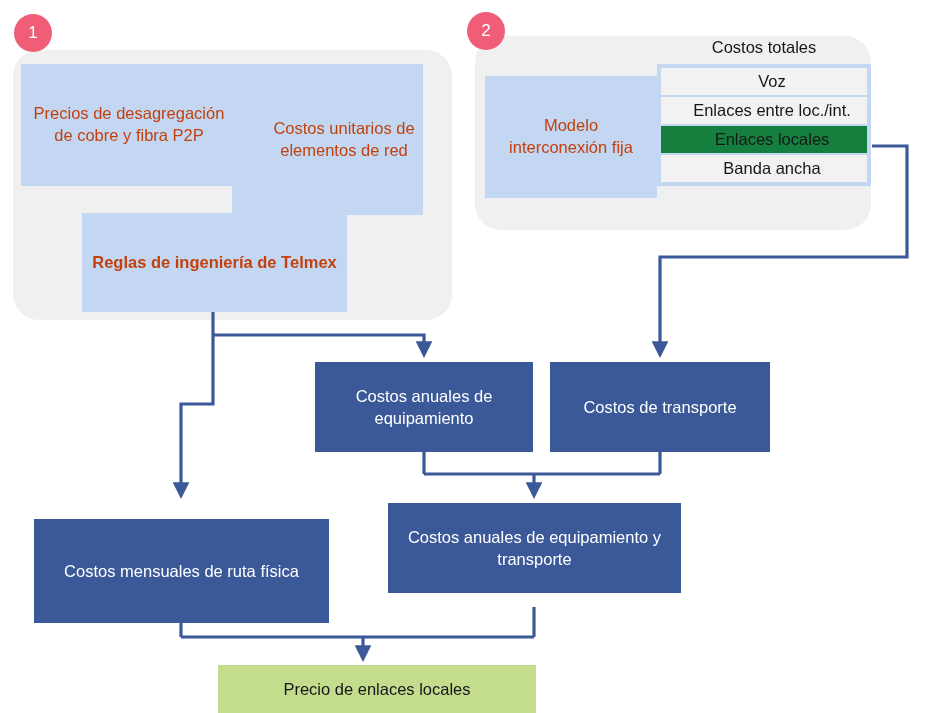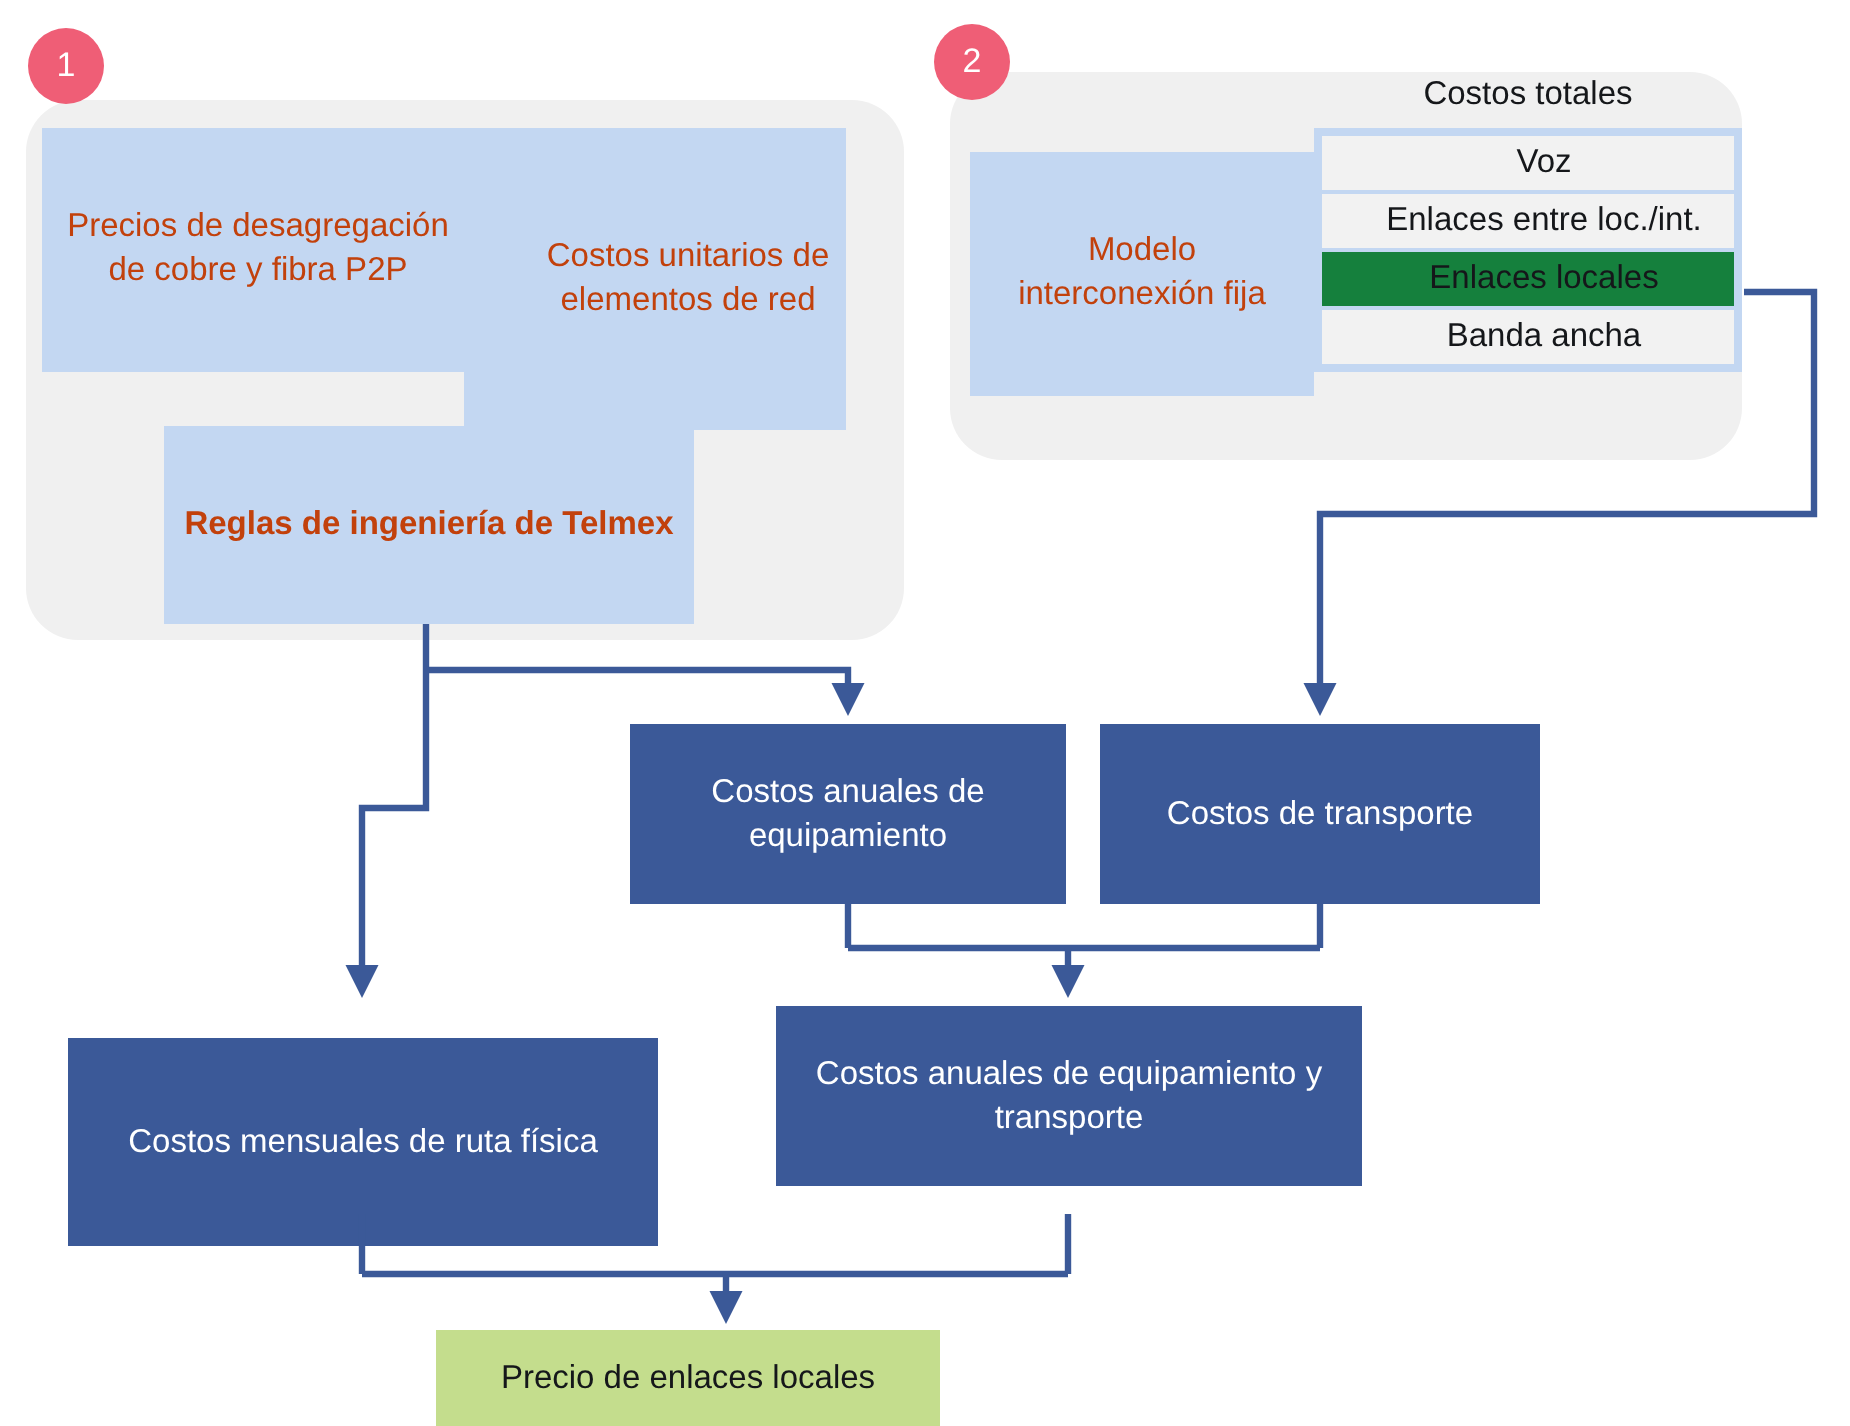--- a/index.html
+++ b/index.html
@@ -136,21 +136,21 @@
     <div class="strow">Enlaces entre loc./int.</div>
     <div class="strow hl">Enlaces locales</div>
     <div class="strow">Banda ancha</div>
   </div>
 
   <div class="dbox" style="left:315px; top:362px; width:218px; height:90px;">Costos anuales de equipamiento</div>
   <div class="dbox" style="left:550px; top:362px; width:220px; height:90px;">Costos de transporte</div>
   <div class="dbox" style="left:34px; top:503px; width:295px; height:104px;margin-top:16px;">Costos mensuales de ruta física</div>
   <div class="dbox" style="left:388px; top:503px; width:293px; height:90px;">Costos anuales de equipamiento y transporte</div>
 
-  <div class="gbox" style="left:218px; top:665px; width:252px; height:48px;">Precio de enlaces locales</div>
+  <div class="gbox" style="left:218px; top:665px; width:318px; height:48px;">Precio de enlaces locales</div>
 
   <svg class="edges" viewBox="0 0 925 713" xmlns="http://www.w3.org/2000/svg">
     <defs>
       <marker id="arrow" viewBox="0 0 10 10" refX="7.6" refY="5" markerWidth="5.2" markerHeight="5.2" orient="auto-start-reverse">
         <path d="M 0 0 L 10 5 L 0 10 z" fill="#3b5998"></path>
       </marker>
     </defs>
     <g fill="none" stroke="#3b5998" stroke-width="3.2">
 
       <path d="M 213 312 L 213 335" stroke-linecap="butt"></path>

